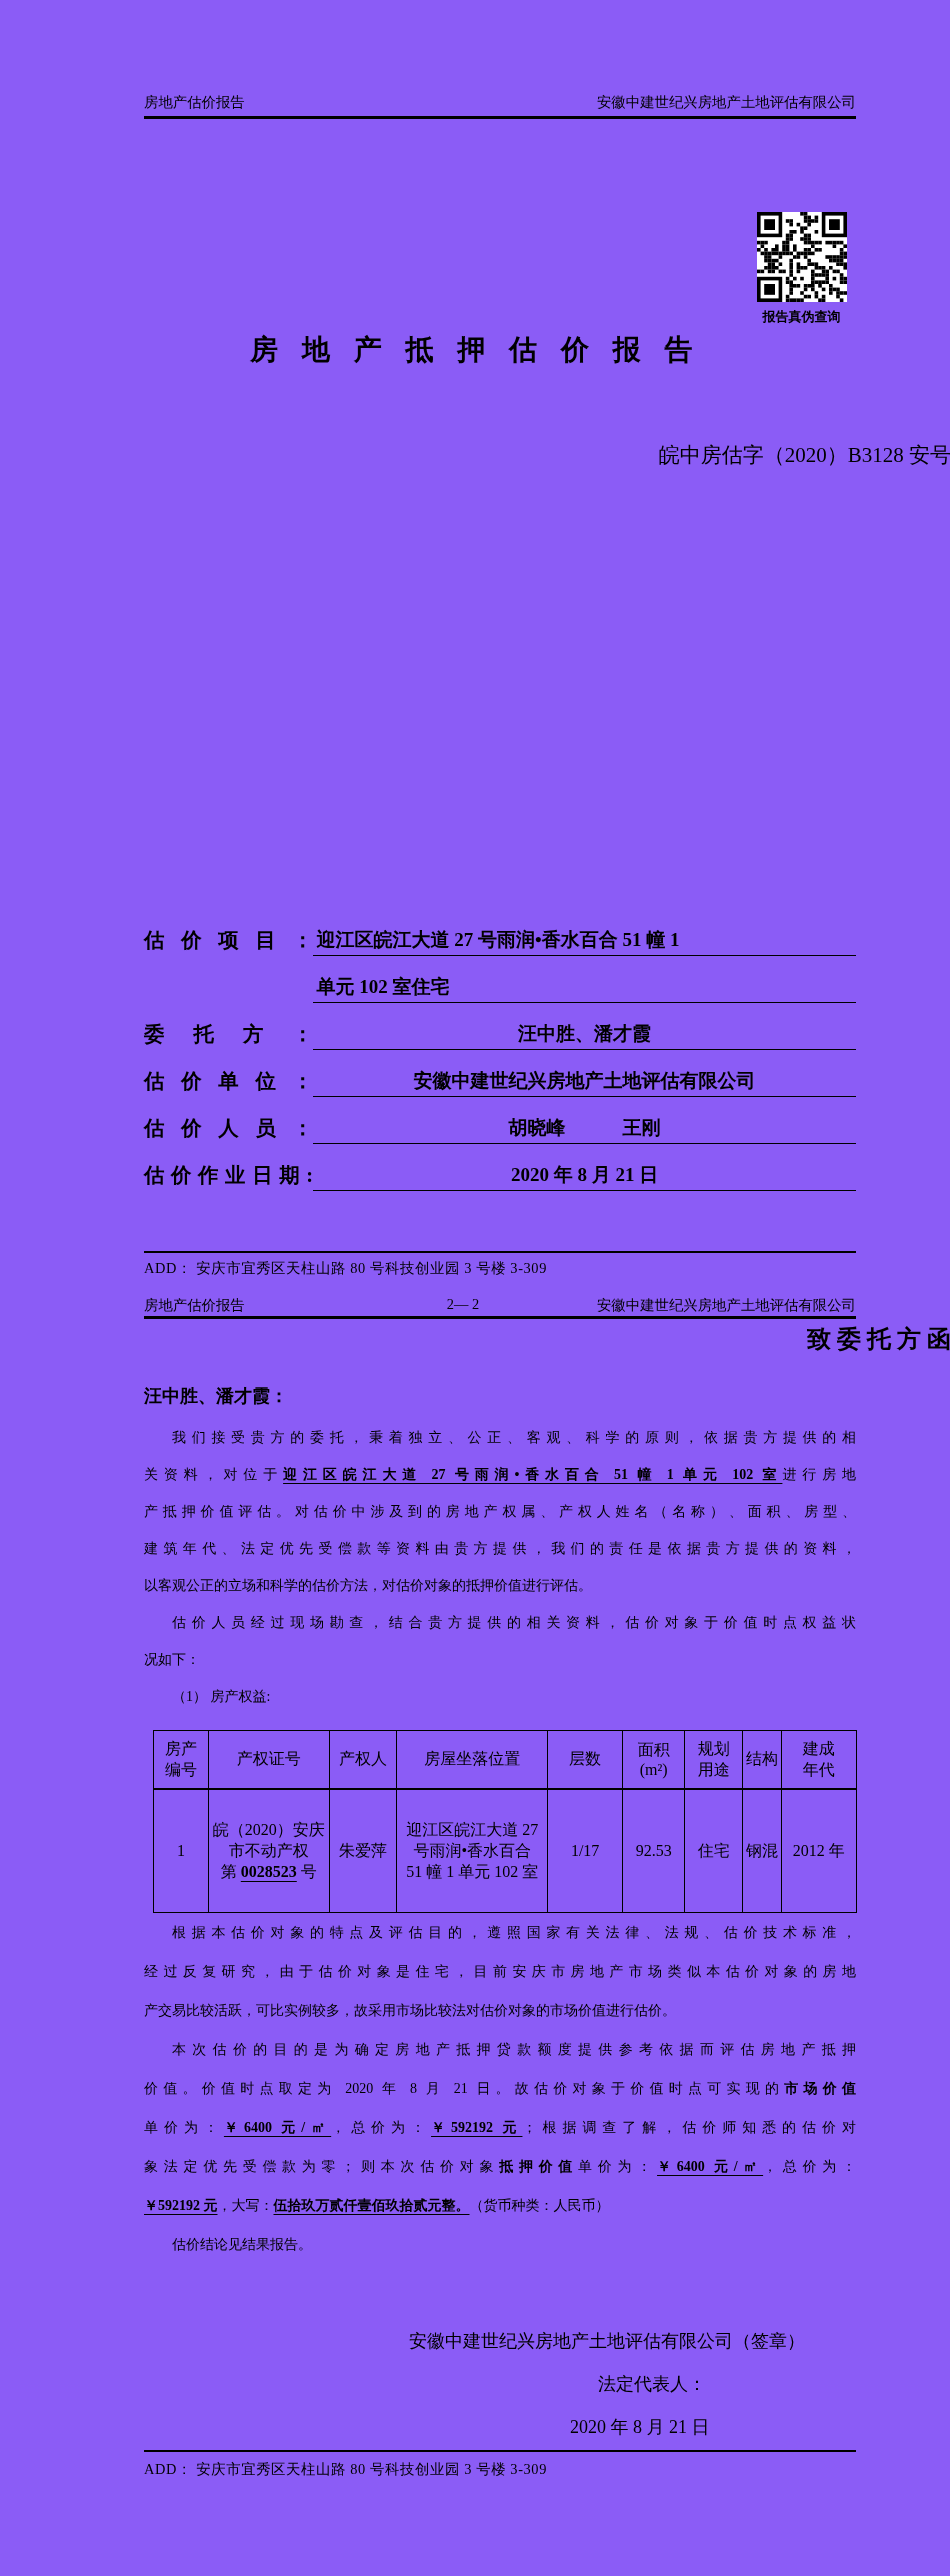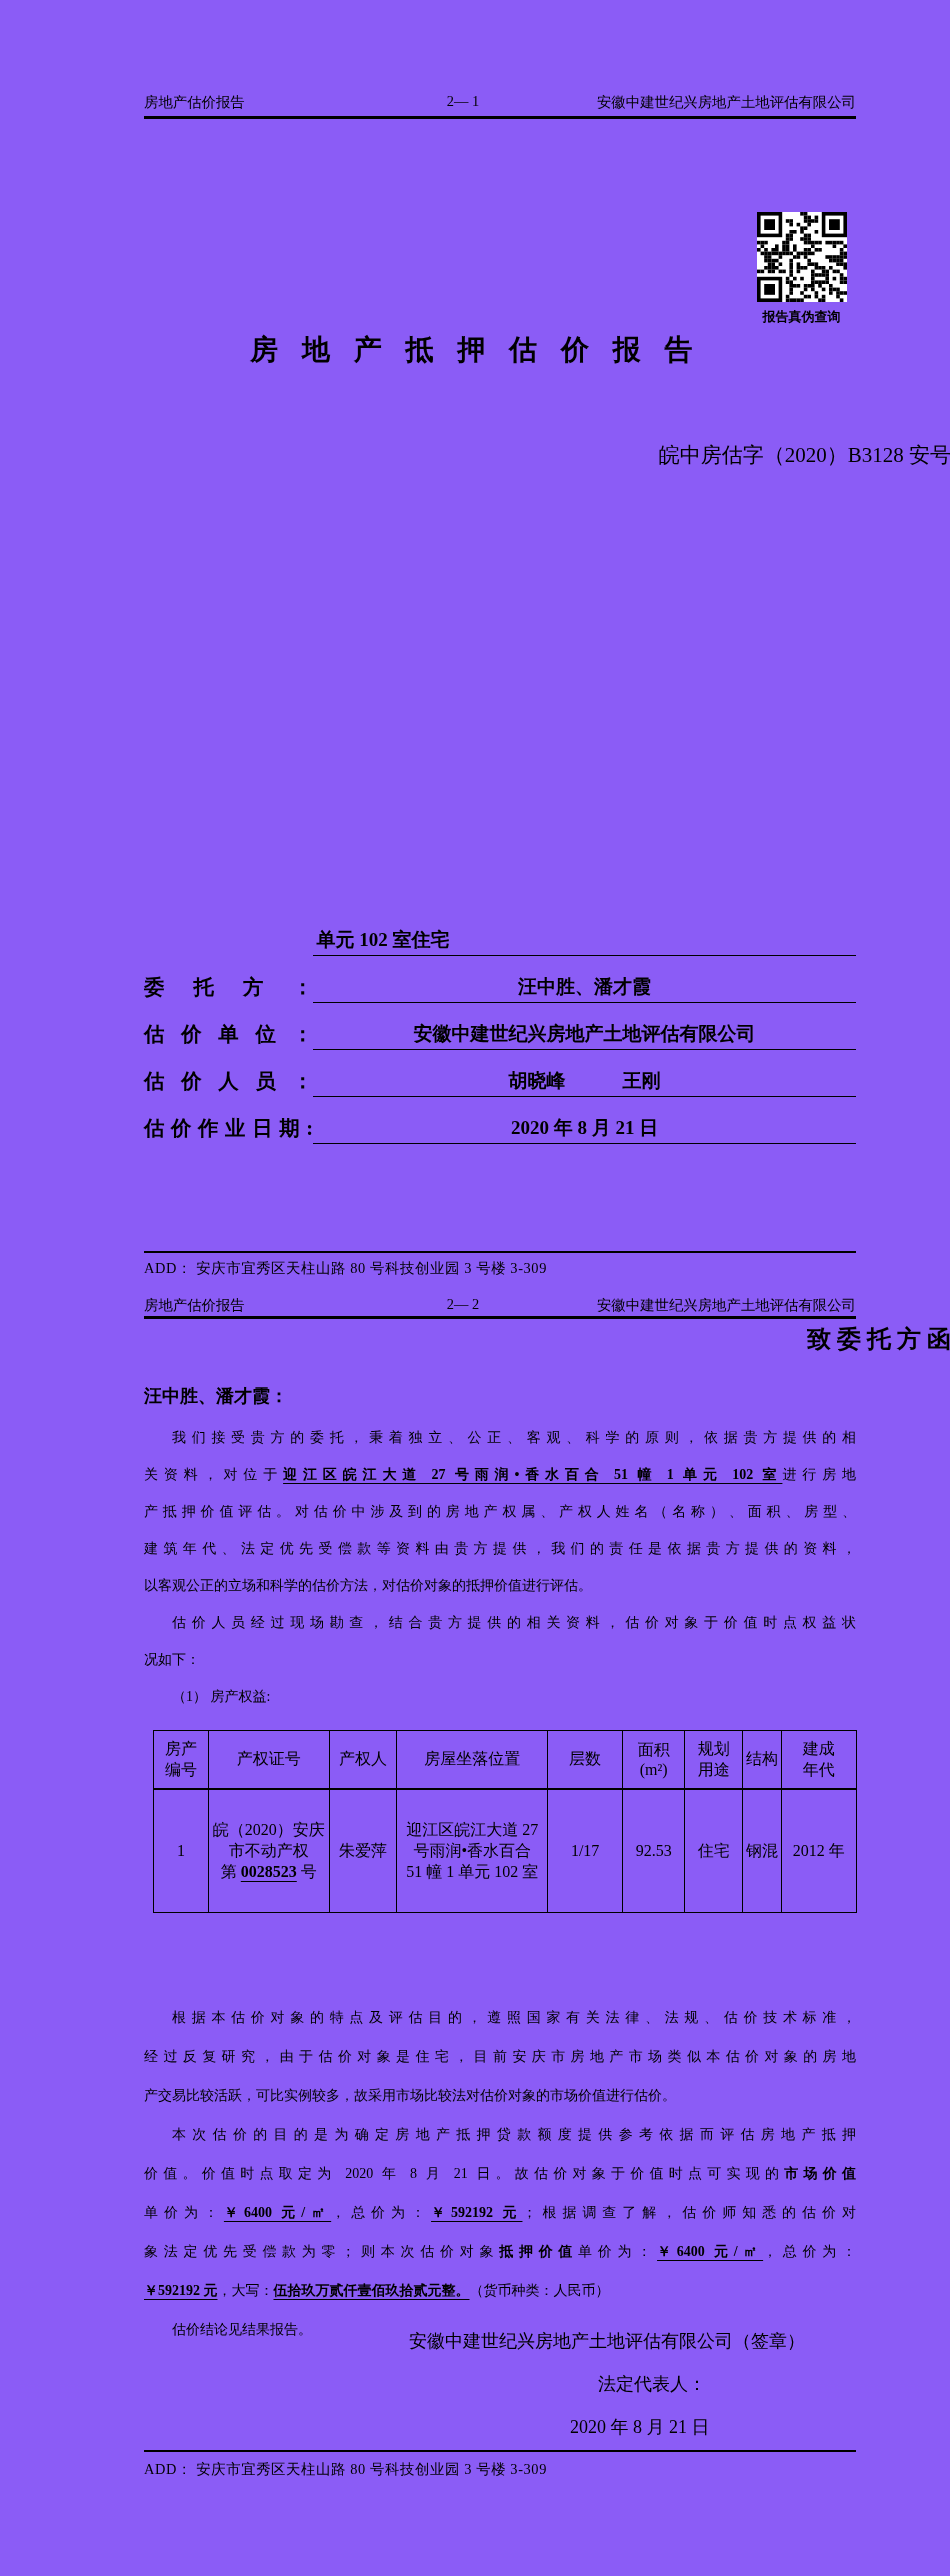--- a/index.html
+++ b/index.html
@@ -24,21 +24,21 @@
   .flabel{flex:0 0 169px;font-size:20.4px;font-weight:bold;text-align:justify;text-align-last:justify;padding-bottom:2.4px;}
   .fval{flex:1;border-bottom:1.8px solid #000;font-size:19px;font-weight:bold;padding:0 3.6px 2.4px 3.6px;white-space:pre;}
   .fval.center{text-align:center;}
   
   .addline{left:144px;font-size:14.4px;letter-spacing:0.6px;}
   
   #t2{left:0;top:1323px;width:100%;text-align:right;font-size:24px;font-weight:bold;}
   #salut{left:144px;top:1384px;font-size:18px;font-weight:bold;}
   .body{left:144px;width:712px;font-size:14px;}
   #body1{top:1419px;line-height:37px;}
-  #body2{top:1998px;line-height:39px;}
+  #body2{top:1913px;line-height:39px;}
   .line{text-align:justify;text-align-last:justify;}
   .line.last{text-align-last:left;}
   .line.ind{text-indent:2em;}
   .b{font-weight:bold;}
   .u{text-decoration:underline;text-decoration-thickness:1.2px;text-underline-offset:4.2px;}
   
   #ptable{left:153px;top:1730px;width:704px;border-collapse:collapse;table-layout:fixed;
           font-size:16px;}
   #ptable th,#ptable td{border:1.2px solid #000;text-align:center;vertical-align:middle;
           white-space:pre-line;padding:1.2px;font-weight:normal;}
@@ -49,21 +49,20 @@
   #sig-rep{left:598px;top:2372px;font-size:18px;}
   #sig-date{left:570px;top:2415px;font-size:18px;}
 </style>
 </head>
 <body>
 
 <div id="page">
 
   <div class="abs hdr" style="top:93px">
     <span class="hl">房地产估价报告</span>
-    <span class="hc">2— 1</span>
     <span class="hr">安徽中建世纪兴房地产土地评估有限公司</span>
   </div>
   <div class="abs rule" style="top:116px"></div>
 
   <div class="abs" id="qr"><svg width="90" height="90" viewBox="0 0 150 150">
         <rect x="0" y="0" width="150" height="150" fill="#fff"></rect>
         <rect x="72" y="0" width="6" height="6" fill="#000"></rect>
         <rect x="78" y="0" width="6" height="6" fill="#000"></rect>
         <rect x="78" y="6" width="6" height="6" fill="#000"></rect>
         <rect x="84" y="6" width="6" height="6" fill="#000"></rect>
@@ -272,20 +271,24 @@
         <rect x="6" y="114" width="30" height="30" fill="#fff"></rect>
         <rect x="12" y="120" width="18" height="18" fill="#000"></rect>
       </svg></div>
   <div class="abs" id="qrcap">报告真伪查询</div>
 
   <div class="abs" id="main-title">房 地 产 抵 押 估 价 报 告</div>
   <div class="abs" id="doc-no">皖中房估字（2020）B3128 安号</div>
 
   <div class="abs" id="fields">
       <div class="frow">
+        <div class="flabel">估价项目：</div>
+        <div class="fval">迎江区皖江大道 27 号雨润•香水百合 51 幢 1</div>
+      </div>
+      <div class="frow">
         <div class="flabel"></div>
         <div class="fval">单元 102 室住宅</div>
       </div>
       <div class="frow">
         <div class="flabel">委托方：</div>
         <div class="fval center">汪中胜、潘才霞</div>
       </div>
       <div class="frow">
         <div class="flabel">估价单位：</div>
         <div class="fval center">安徽中建世纪兴房地产土地评估有限公司</div>

